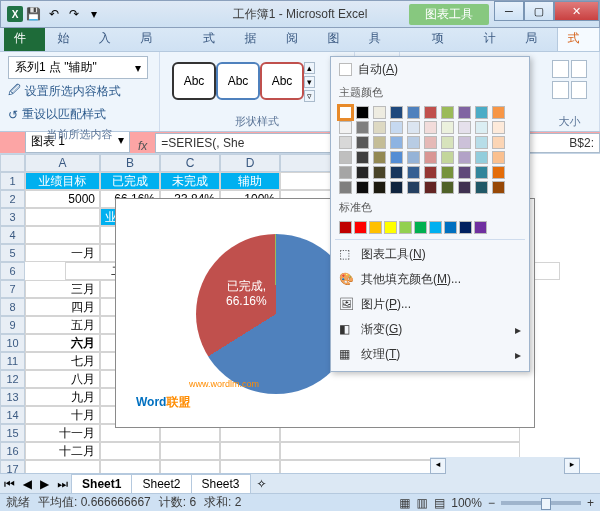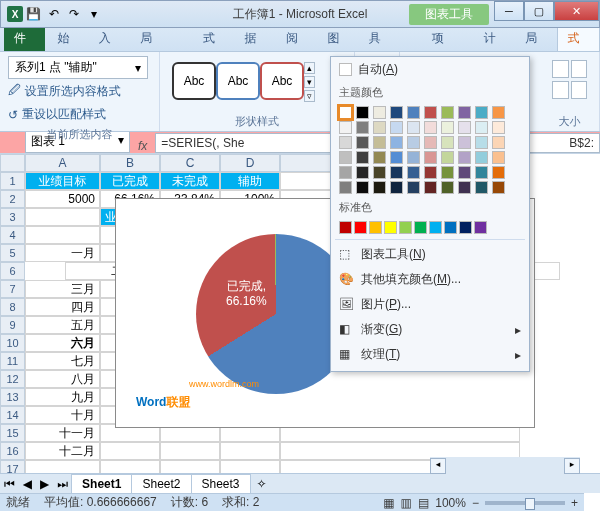--- a/index.html
+++ b/index.html
@@ -55,21 +55,21 @@
 .dd-sep{height:1px;background:#cfdced;margin:2px 4px}
 .dd-label{padding:3px 8px;color:#5b5b5b;font-size:11px}
 .swatch-grid{display:grid;grid-template-columns:repeat(10,15px);gap:2px;padding:3px 8px}
 .sw{width:13px;height:13px;border:1px solid #bbb}
 .sw.sel{outline:2px solid #e88a2a;outline-offset:0;border:1px solid #e88a2a}
 .std-row{display:flex;gap:2px;padding:3px 8px}
 .ico{width:16px;height:16px;display:inline-block}
 .sheet-tabs{position:absolute;bottom:18px;left:0;right:0;height:20px;background:#dce8f4;display:flex;align-items:center;border-top:1px solid #b5c9de;font-size:11px}
 .stab{padding:2px 10px;background:#fff;border:1px solid #b5c9de;margin-left:-1px}
 .stab.active{background:#fff;font-weight:bold}
-.status{position:absolute;bottom:0;left:0;right:16px;height:18px;background:#cfe1f3;display:flex;align-items:center;padding:0 6px;font-size:11px;color:#3a3a3a;gap:14px;border-top:1px solid #b5c9de}
+.status{position:absolute;bottom:0;left:0;right:0;height:18px;background:#cfe1f3;display:flex;align-items:center;padding:0 6px;font-size:11px;color:#3a3a3a;gap:8px;border-top:1px solid #b5c9de}
 .status .right{margin-left:auto;display:flex;gap:6px;align-items:center}
 .zoom-slider{width:80px;height:4px;background:#9fb4cc;position:relative}
 .zoom-slider::after{content:"";position:absolute;left:50%;top:-3px;width:8px;height:10px;background:#eef5fc;border:1px solid #7a95b4}
 .u{text-decoration:underline}
 .scrollbar-h{position:absolute;bottom:18px;right:20px;height:18px;width:150px;background:#dce8f4;display:flex;align-items:center}
 .sb-btn{width:16px;height:16px;background:#eef5fc;border:1px solid #9fb4cc;font-size:9px;text-align:center}
 </style>
 </head>
 <body>
 

